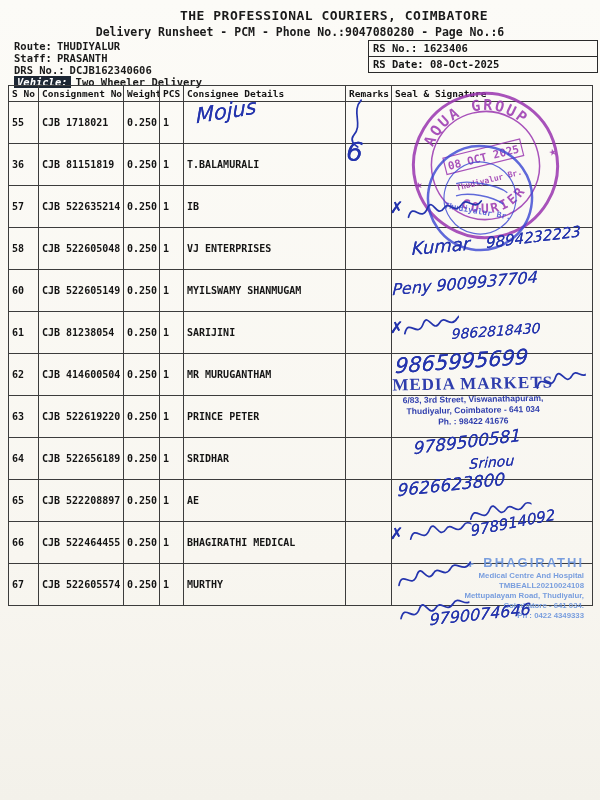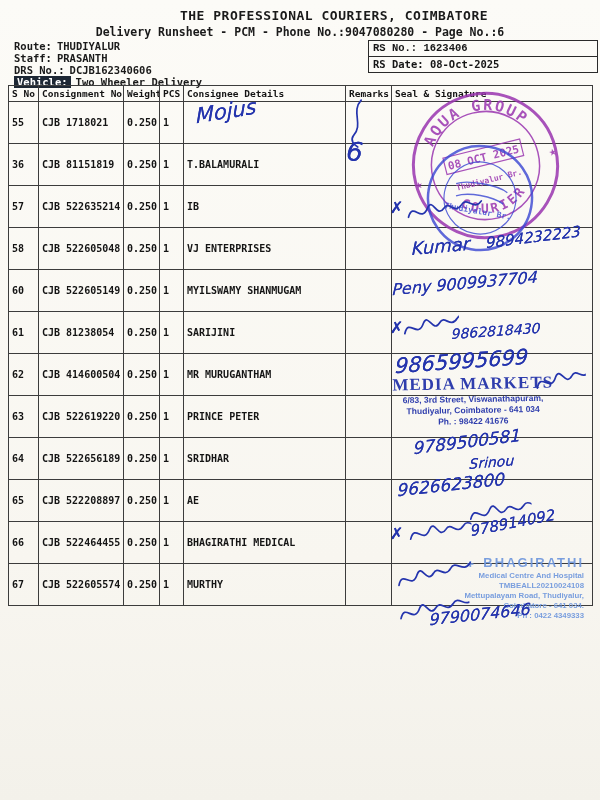--- a/index.html
+++ b/index.html
@@ -5,24 +5,24 @@
   html,body{margin:0;padding:0;background:#e9e7e1;}
   .page{position:relative;width:600px;height:800px;margin:0 auto;overflow:hidden;
         background:linear-gradient(180deg,#fcfbf7 0%,#f8f6f0 70%,#f3f1ea 100%);
         font-family:"DejaVu Sans Mono",monospace;color:#161616;}
   
   .print{font-weight:700;color:#1a1a1a;}
   .title{position:absolute;top:8px;left:0;width:100%;text-align:center;font-size:13px;letter-spacing:.5px;padding-left:34px;}
   .subtitle{position:absolute;top:25px;left:0;width:100%;text-align:center;font-size:11.5px;}
   .meta-line{position:absolute;left:14px;font-size:10.5px;white-space:nowrap;}
   .meta-line .lbl{margin-right:5px;}
-  .hl{background:#1d2734;color:#fff;padding:0 3px;}
+  .hl{background:#1d2734;color:#fff;padding:0 3px;font-style:italic;}
   .rs-box{position:absolute;top:40px;left:368px;right:2px;border:1px solid #2a2a2a;}
   .rs-row{font-size:10.5px;font-weight:700;padding:1px 4px;height:13px;line-height:13px;white-space:nowrap;}
-  .rs-row.first{border-bottom:1px solid #2a2a2a;font-family:Liberation Mono, monospace;}
+  .rs-row.first{border-bottom:1px solid #2a2a2a;}
   
   table.runsheet{position:absolute;left:8px;top:85px;width:584px;border-collapse:collapse;table-layout:fixed;}
   .runsheet th,.runsheet td{border:1px solid #3c3c3c;font-size:10px;font-weight:700;
        padding:1px 3px;color:#141414;overflow:hidden;white-space:nowrap;text-align:left;}
   .runsheet th{height:13px;font-size:9.5px;vertical-align:middle;}
   .runsheet td{height:39px;vertical-align:middle;}
   
   .overlay{position:absolute;inset:0;pointer-events:none;}
   .abs{position:absolute;white-space:nowrap;}
   .hand{font-family:"DejaVu Sans",sans-serif;font-style:italic;color:#2434ad;

